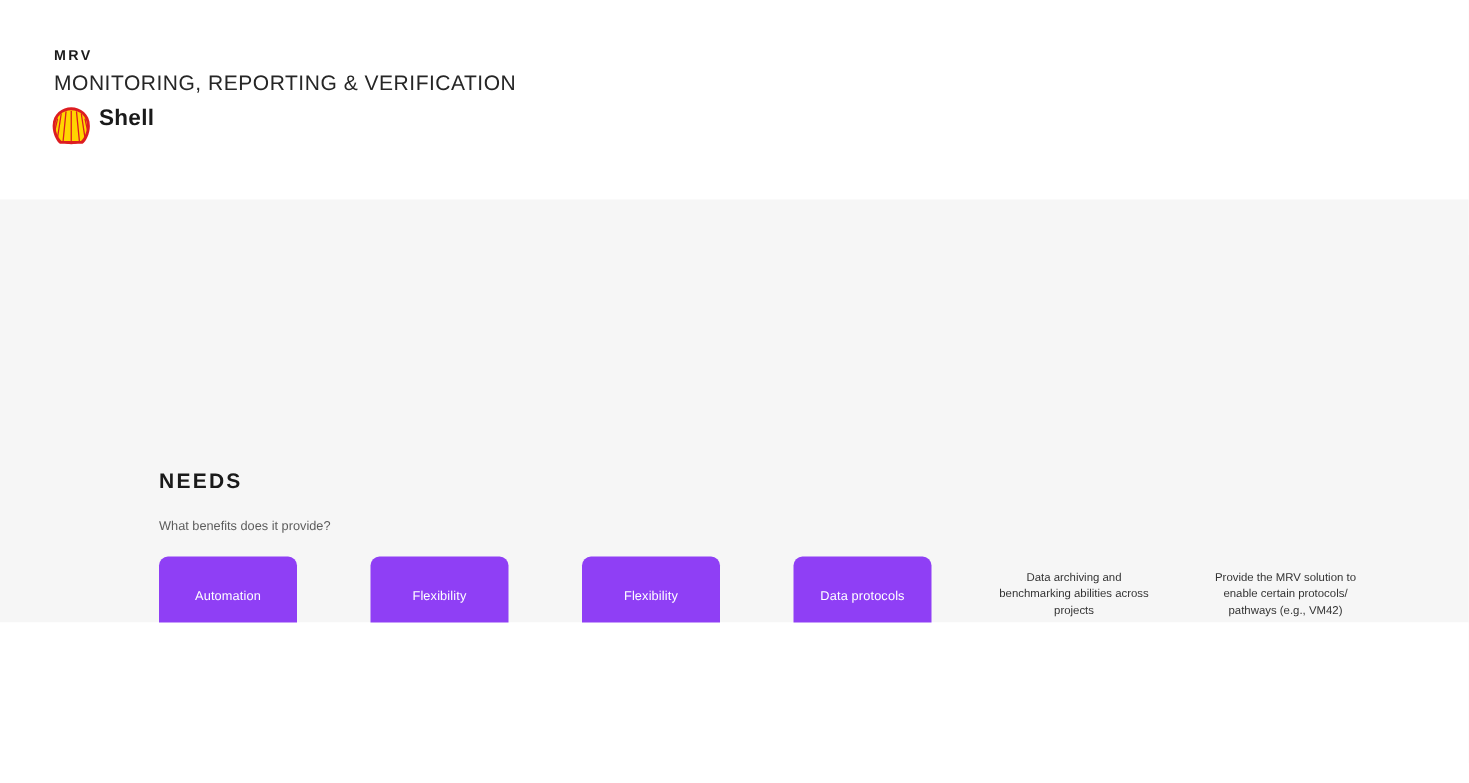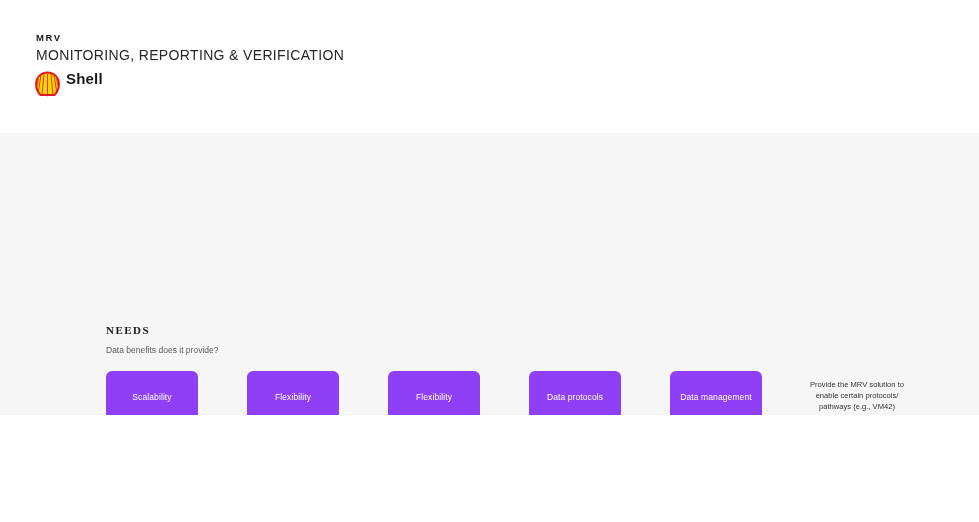--- a/index.html
+++ b/index.html
@@ -79,27 +79,26 @@
     left: 0;
     top: 133px;
     width: 979px;
     height: 282px;
     background: #f6f6f6;
   }
 
   .section-label {
     position: absolute;
     left: 106px;
-    top: 192px;
-    font-size: 11px;
+    top: 180px;
+    font-size: 14px;
     font-weight: bold;
     letter-spacing: 1.5px;
     color: #1a1a1a;
     line-height: 1;
-    font-family: Liberation Serif, serif;
   }
   .section-sub {
     position: absolute;
     left: 106px;
     top: 212px;
     font-size: 8.5px;
     font-weight: normal;
     color: #5c5c5c;
     line-height: 1.2;
   }
@@ -185,27 +184,27 @@
       <path d="M26 85 L74 85 C74 85 66 93 50 93 C34 93 26 85 26 85 Z" fill="#DD1D21"></path>
     </svg>
     <span class="shell-word">Shell</span>
   </div>
 
 </div>
 
 <div class="band">
 
   <div class="section-label">NEEDS</div>
-  <div class="section-sub">Data benefits does it provide?</div>
+  <div class="section-sub">What benefits does it provide?</div>
 
   <div class="cards">
 
     <div class="card-col">
       <div class="card-box">
-        <span class="card-box-title">Scalability</span>
+        <span class="card-box-title">Automation</span>
       </div>
       <div class="card-desc">Support growing business needs in terms of number and variety of project types</div>
     </div>
 
     <div class="card-col">
       <div class="card-box">
         <span class="card-box-title">Flexibility</span>
       </div>
       <div class="card-desc">Improved process for determining MRV needs and reporting requirements</div>
     </div>
@@ -218,23 +217,20 @@
     </div>
 
     <div class="card-col">
       <div class="card-box">
         <span class="card-box-title">Data protocols</span>
       </div>
       <div class="card-desc">A robust and fully auditable data infrastructure with transparency and traceability</div>
     </div>
 
     <div class="card-col">
-      <div class="card-box">
-        <span class="card-box-title">Data management</span>
-      </div>
       <div class="card-desc">Data archiving and benchmarking abilities across projects</div>
     </div>
 
     <div class="card-col">
       <div class="card-desc">Provide the MRV solution to enable certain protocols/ pathways (e.g., VM42)</div>
     </div>
 
   </div>
 </div>
 

